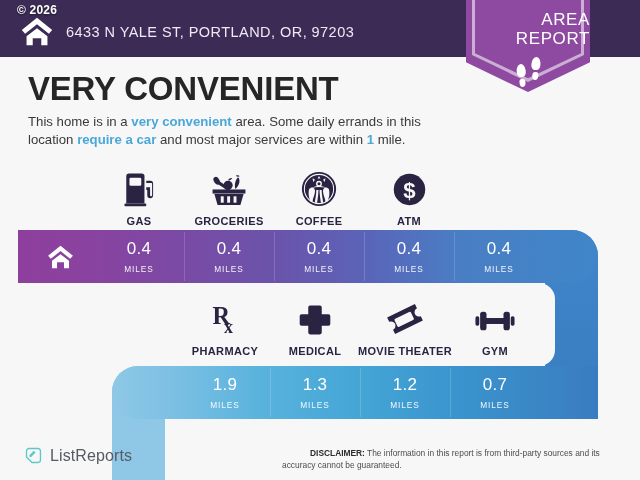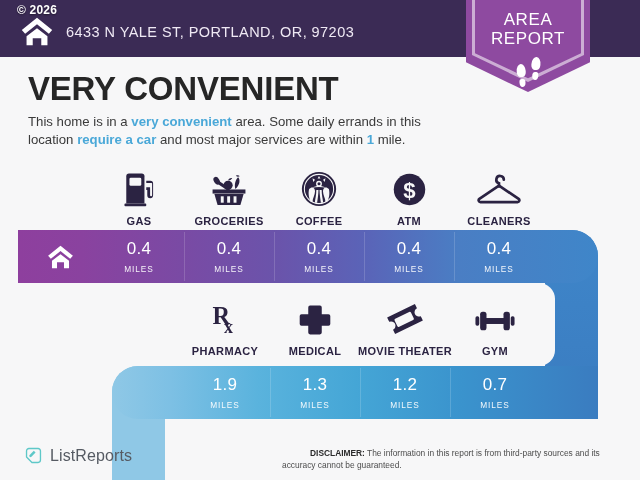--- a/index.html
+++ b/index.html
@@ -38,21 +38,21 @@
     clip-path:polygon(0 0,100% 0,100% 72%,50% 100%,0 72%);
     box-shadow:0 0 0 0 transparent;
   }
   #pennant-inner-line{
     position:absolute;left:472px;top:-14px;width:112px;height:96px;
     clip-path:polygon(0 0,100% 0,100% 72%,50% 100%,0 72%,0 0,3px 0,3px 70%,50% 96%,calc(100% - 3px) 70%,calc(100% - 3px) 0,0 0);
     background:rgba(255,255,255,.55);
   }
   #pennant-label{
     position:absolute;left:466px;top:10px;width:124px;
-    text-align:center;color:#ffffff;
+    text-align:right;color:#ffffff;
     font-size:17px;font-weight:normal;line-height:19px;letter-spacing:.6px;
   }
   #pennant-feet{
     position:absolute;left:466px;top:56px;width:124px;height:34px;
     display:flex;align-items:center;justify-content:center;gap:5px;
   }
   .foot{width:9px;height:23px;position:relative;}
   .foot .ball{
     position:absolute;left:0;top:0;width:9px;height:13px;
     background:#ffffff;border-radius:55% 55% 45% 45%/60% 60% 40% 40%;
@@ -257,29 +257,20 @@
     <div class="icon-cell">
       <div class="icon-art">
         <svg viewBox="0 0 40 40" width="37" height="37">
           <circle cx="20" cy="20" r="17" fill="#2b2342"></circle>
           <text x="20" y="29.5" text-anchor="middle" font-family="Liberation Sans, sans-serif" font-size="24" font-weight="bold" fill="#f7f7f8">$</text>
         </svg>
       </div>
       <div class="icon-label">ATM</div>
     </div>
 
-    <div class="icon-cell">
-      <div class="icon-art">
-        <svg viewBox="0 0 56 40" width="50" height="36">
-          <path d="M28 16 v-3.5 a4.2 4.2 0 1 1 5.4-4" fill="none" stroke="#2b2342" stroke-width="3" stroke-linecap="round"></path>
-          <path d="M28 15 L6 30 a2 2 0 0 0 1.2 3.6 h41.6 A2 2 0 0 0 50 30 Z" fill="none" stroke="#2b2342" stroke-width="3" stroke-linejoin="round"></path>
-        </svg>
-      </div>
-      <div class="icon-label">CLEANERS</div>
-    </div>
   </div>
 
   <div id="band-link"></div>
   <div id="band-top"></div>
   <div id="band-tail"></div>
   <div id="band-bot"></div>
   <div id="carve"></div>
   <div id="carve-2"></div>
   <div id="carve-3"></div>
 

